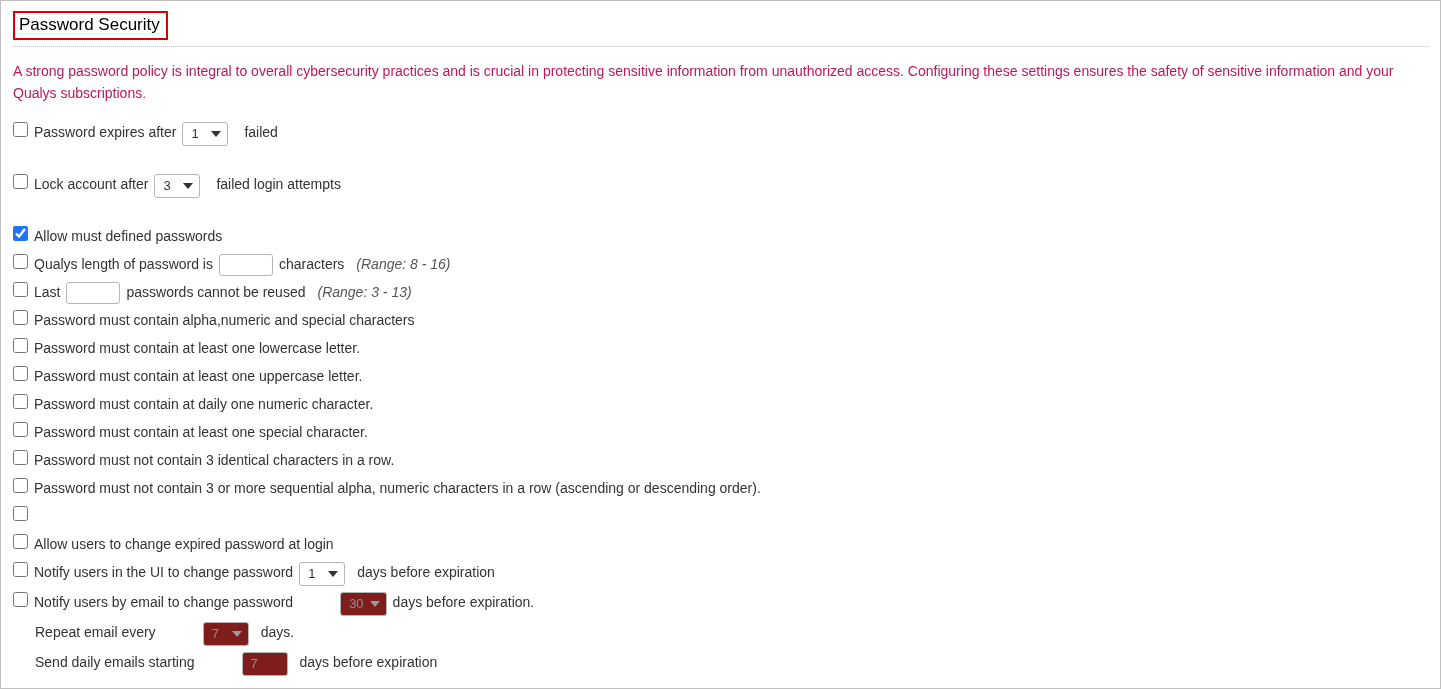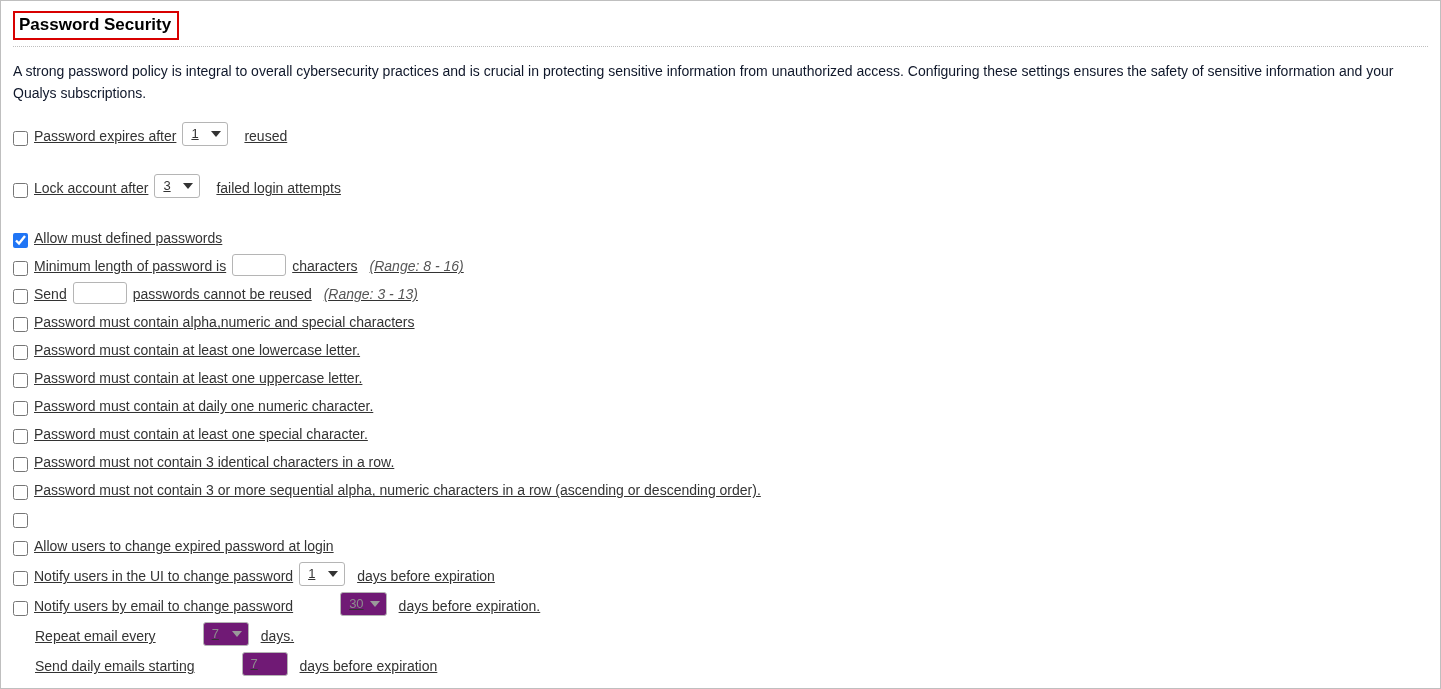--- a/index.html
+++ b/index.html
@@ -20,36 +20,35 @@
   .title-wrap {
     border-bottom: 1px dotted #bfbfbf;
     padding-bottom: 6px;
     margin-bottom: 14px;
   }
   .title-box {
     display: inline-block;
     border: 2px solid #d80000;
     padding: 2px 6px 3px 4px;
     font-size: 17px;
-    font-weight: bold;
+    font-weight: normal;
     color: #000;
   }
   .intro {
     font-size: 14px;
-    color: #0f172a;
+    color: #be185d;
     line-height: 1.55;
     margin-bottom: 18px;
   }
   .row {
     display: flex;
-    align-items: flex-end;
+    align-items: flex-start;
     margin: 0 0 6px 0;
     line-height: 20px;
     min-height: 22px;
-    text-decoration: underline;
   }
   .row.big-gap { margin-bottom: 28px; }
   .row.indent { padding-left: 22px; }
   input[type="checkbox"] {
     width: 15px;
     height: 15px;
     margin: 0 6px 0 0;
     flex: 0 0 auto;
     accent-color: #2075f5;
   }
@@ -69,21 +68,21 @@
   }
   .sel .caret {
     position: absolute;
     right: 6px;
     top: 50%;
     transform: translateY(-50%);
     pointer-events: none;
   }
   .sel .caret svg { display: block; }
   .sel.disabled {
-    background: #701a75;
+    background: #7f1d1d;
     color: #8d8d8d;
     margin-left: 47px;
   }
   .sel.disabled .caret svg path { fill: #9a9a9a; }
   .txtin {
     height: 22px;
     width: 54px;
     border: 1px solid #b5b5b5;
     border-radius: 3px;
     margin: 0 6px;
@@ -112,21 +111,21 @@
     <input type="checkbox" style="">
     <span class="lbl">Password expires after</span>
     <span class="sel">
       <span>1</span>
       <span class="caret">
           <svg width="10" height="6">
             <path d="M0 0 L10 0 L5 6 Z" fill="#333"></path>
           </svg>
         </span>
     </span>
-    <span class="suffix">reused</span>
+    <span class="suffix">failed</span>
   </div>
 
   <div class="row big-gap">
     <input type="checkbox" style="">
     <span class="lbl">Lock account after</span>
     <span class="sel">
       <span>3</span>
       <span class="caret">
           <svg width="10" height="6">
             <path d="M0 0 L10 0 L5 6 Z" fill="#333"></path>
@@ -136,29 +135,29 @@
     <span class="suffix">failed login attempts</span>
   </div>
 
   <div class="row">
     <input type="checkbox" checked="" style="">
     <span class="lbl">Allow must defined passwords</span>
   </div>
 
   <div class="row">
     <input type="checkbox" style="">
-    <span class="lbl">Minimum length of password is</span>
+    <span class="lbl">Qualys length of password is</span>
     <input type="text" class="txtin" style="">
     <span class="lbl">characters</span>
     <span class="hint">(Range: 8 - 16)</span>
   </div>
 
   <div class="row">
     <input type="checkbox" style="">
-    <span class="lbl">Send</span>
+    <span class="lbl">Last</span>
     <input type="text" class="txtin" style="">
     <span class="lbl">passwords cannot be reused</span>
     <span class="hint">(Range: 3 - 13)</span>
   </div>
 
   <div class="row">
     <input type="checkbox" style="">
     <span class="lbl">Password must contain alpha,numeric and special characters</span>
   </div>
   <div class="row">
@@ -211,21 +210,21 @@
     <input type="checkbox" style="">
     <span class="lbl">Notify users by email to change password</span>
     <span class="sel disabled">
       <span>30</span>
       <span class="caret">
           <svg width="10" height="6">
             <path d="M0 0 L10 0 L5 6 Z" fill="#9a9a9a"></path>
           </svg>
         </span>
     </span>
-    <span class="lbl" style="margin-left:6px">days before expiration.</span>
+    <span class="lbl" style="">days before expiration.</span>
   </div>
 
   <div class="row indent">
     <span class="lbl">Repeat email every</span>
     <span class="sel disabled">
       <span>7</span>
       <span class="caret">
           <svg width="10" height="6">
             <path d="M0 0 L10 0 L5 6 Z" fill="#9a9a9a"></path>
           </svg>

